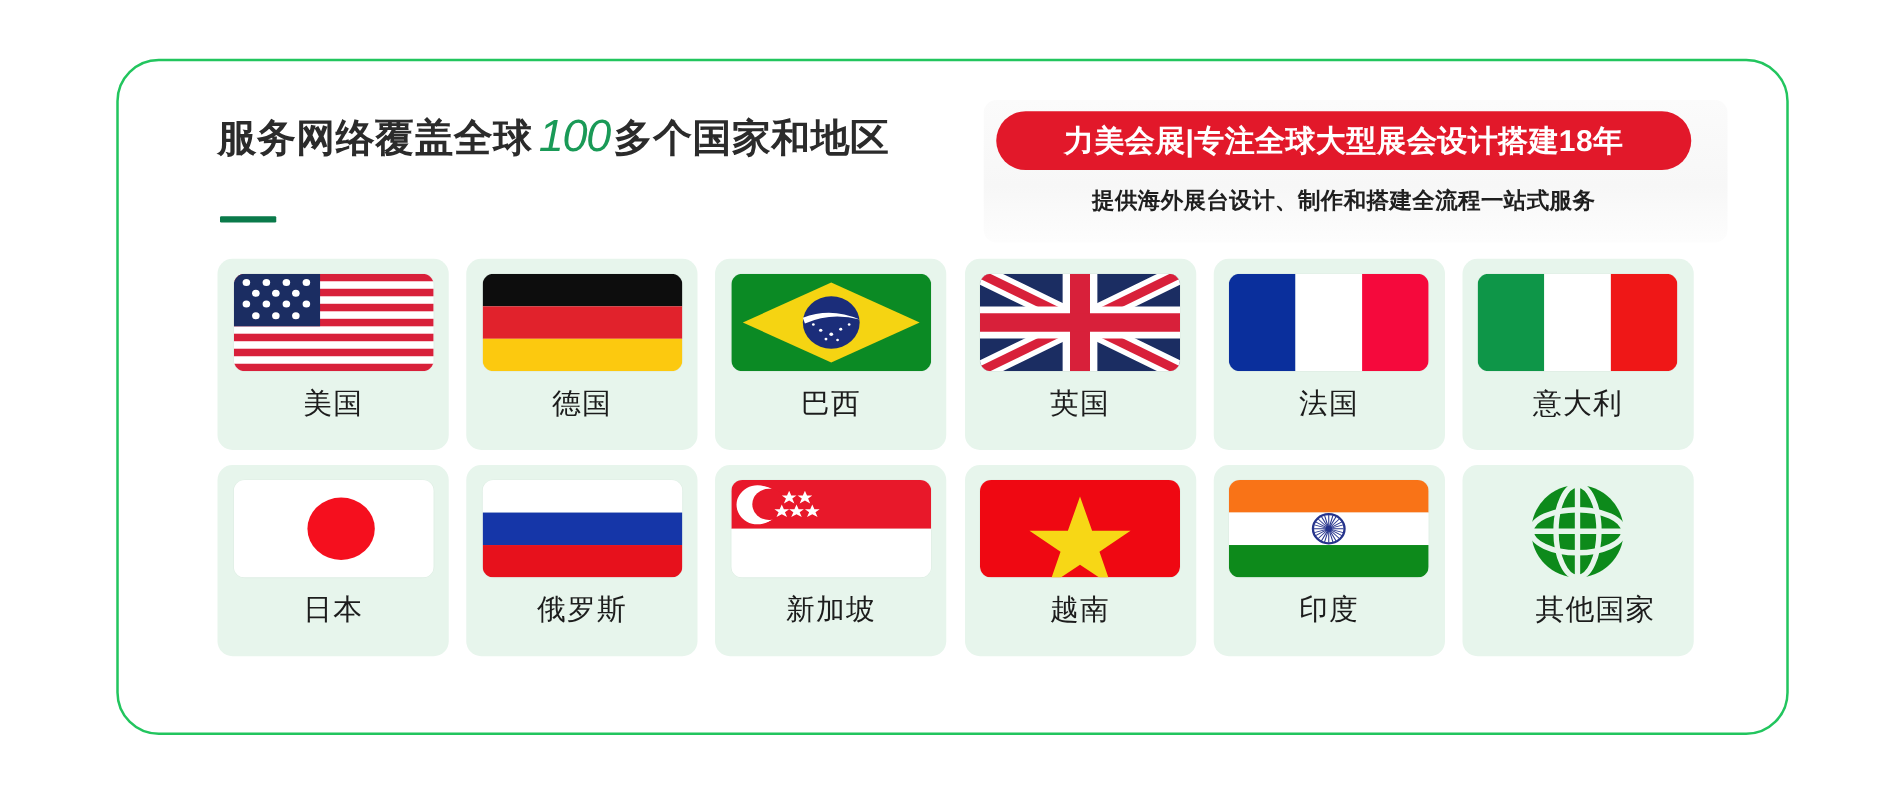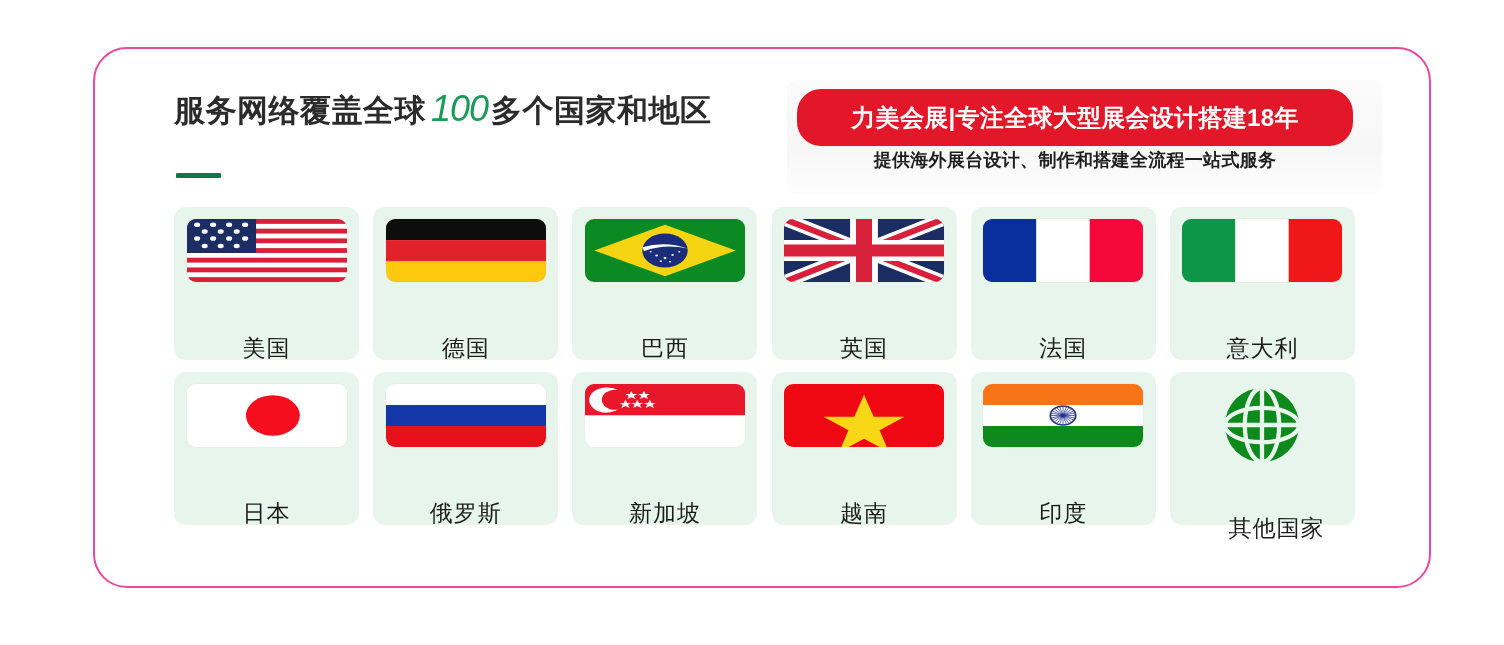--- a/index.html
+++ b/index.html
@@ -15,21 +15,21 @@
     position: relative;
   }
 
   
   .panel {
     position: absolute;
     left: 93px;
     top: 47px;
     width: 1338px;
     height: 541px;
-    border: 2px solid #ec4899;
+    border: 2px solid #22c55e;
     border-radius: 34px;
     box-sizing: border-box;
     background: #ffffff;
   }
 
   
   .header {
     position: absolute;
     left: 0;
     top: 0;
@@ -78,21 +78,21 @@
     width: 595px;
     height: 114px;
     background: linear-gradient(180deg,#fbfbfb 0%,#f7f7f7 60%,#fdfdfd 100%);
     border-radius: 10px;
   }
   .promo-pill {
     position: absolute;
     left: 10px;
     top: 9px;
     width: 556px;
-    height: 57px;
+    height: 47px;
     background: #e2182a;
     border-radius: 24px;
     display: flex;
     align-items: center;
     justify-content: center;
     box-sizing: border-box;
   }
   .promo-pill span {
     color: #ffffff;
     font-size: 24px;
@@ -126,21 +126,20 @@
     row-gap: 12px;
   }
   .card {
     background: #e7f5ec;
     border-radius: 12px;
     position: relative;
     display: flex;
     flex-direction: column;
     align-items: center;
     box-sizing: border-box;
-    gap: 41px;
   }
   .flag-wrap {
     margin-top: 12px;
     width: 160px;
     height: 78px;
     border-radius: 9px;
     overflow: hidden;
     position: relative;
     box-shadow: 0 0 0 0.5px rgba(0,0,0,0.03);
   }

